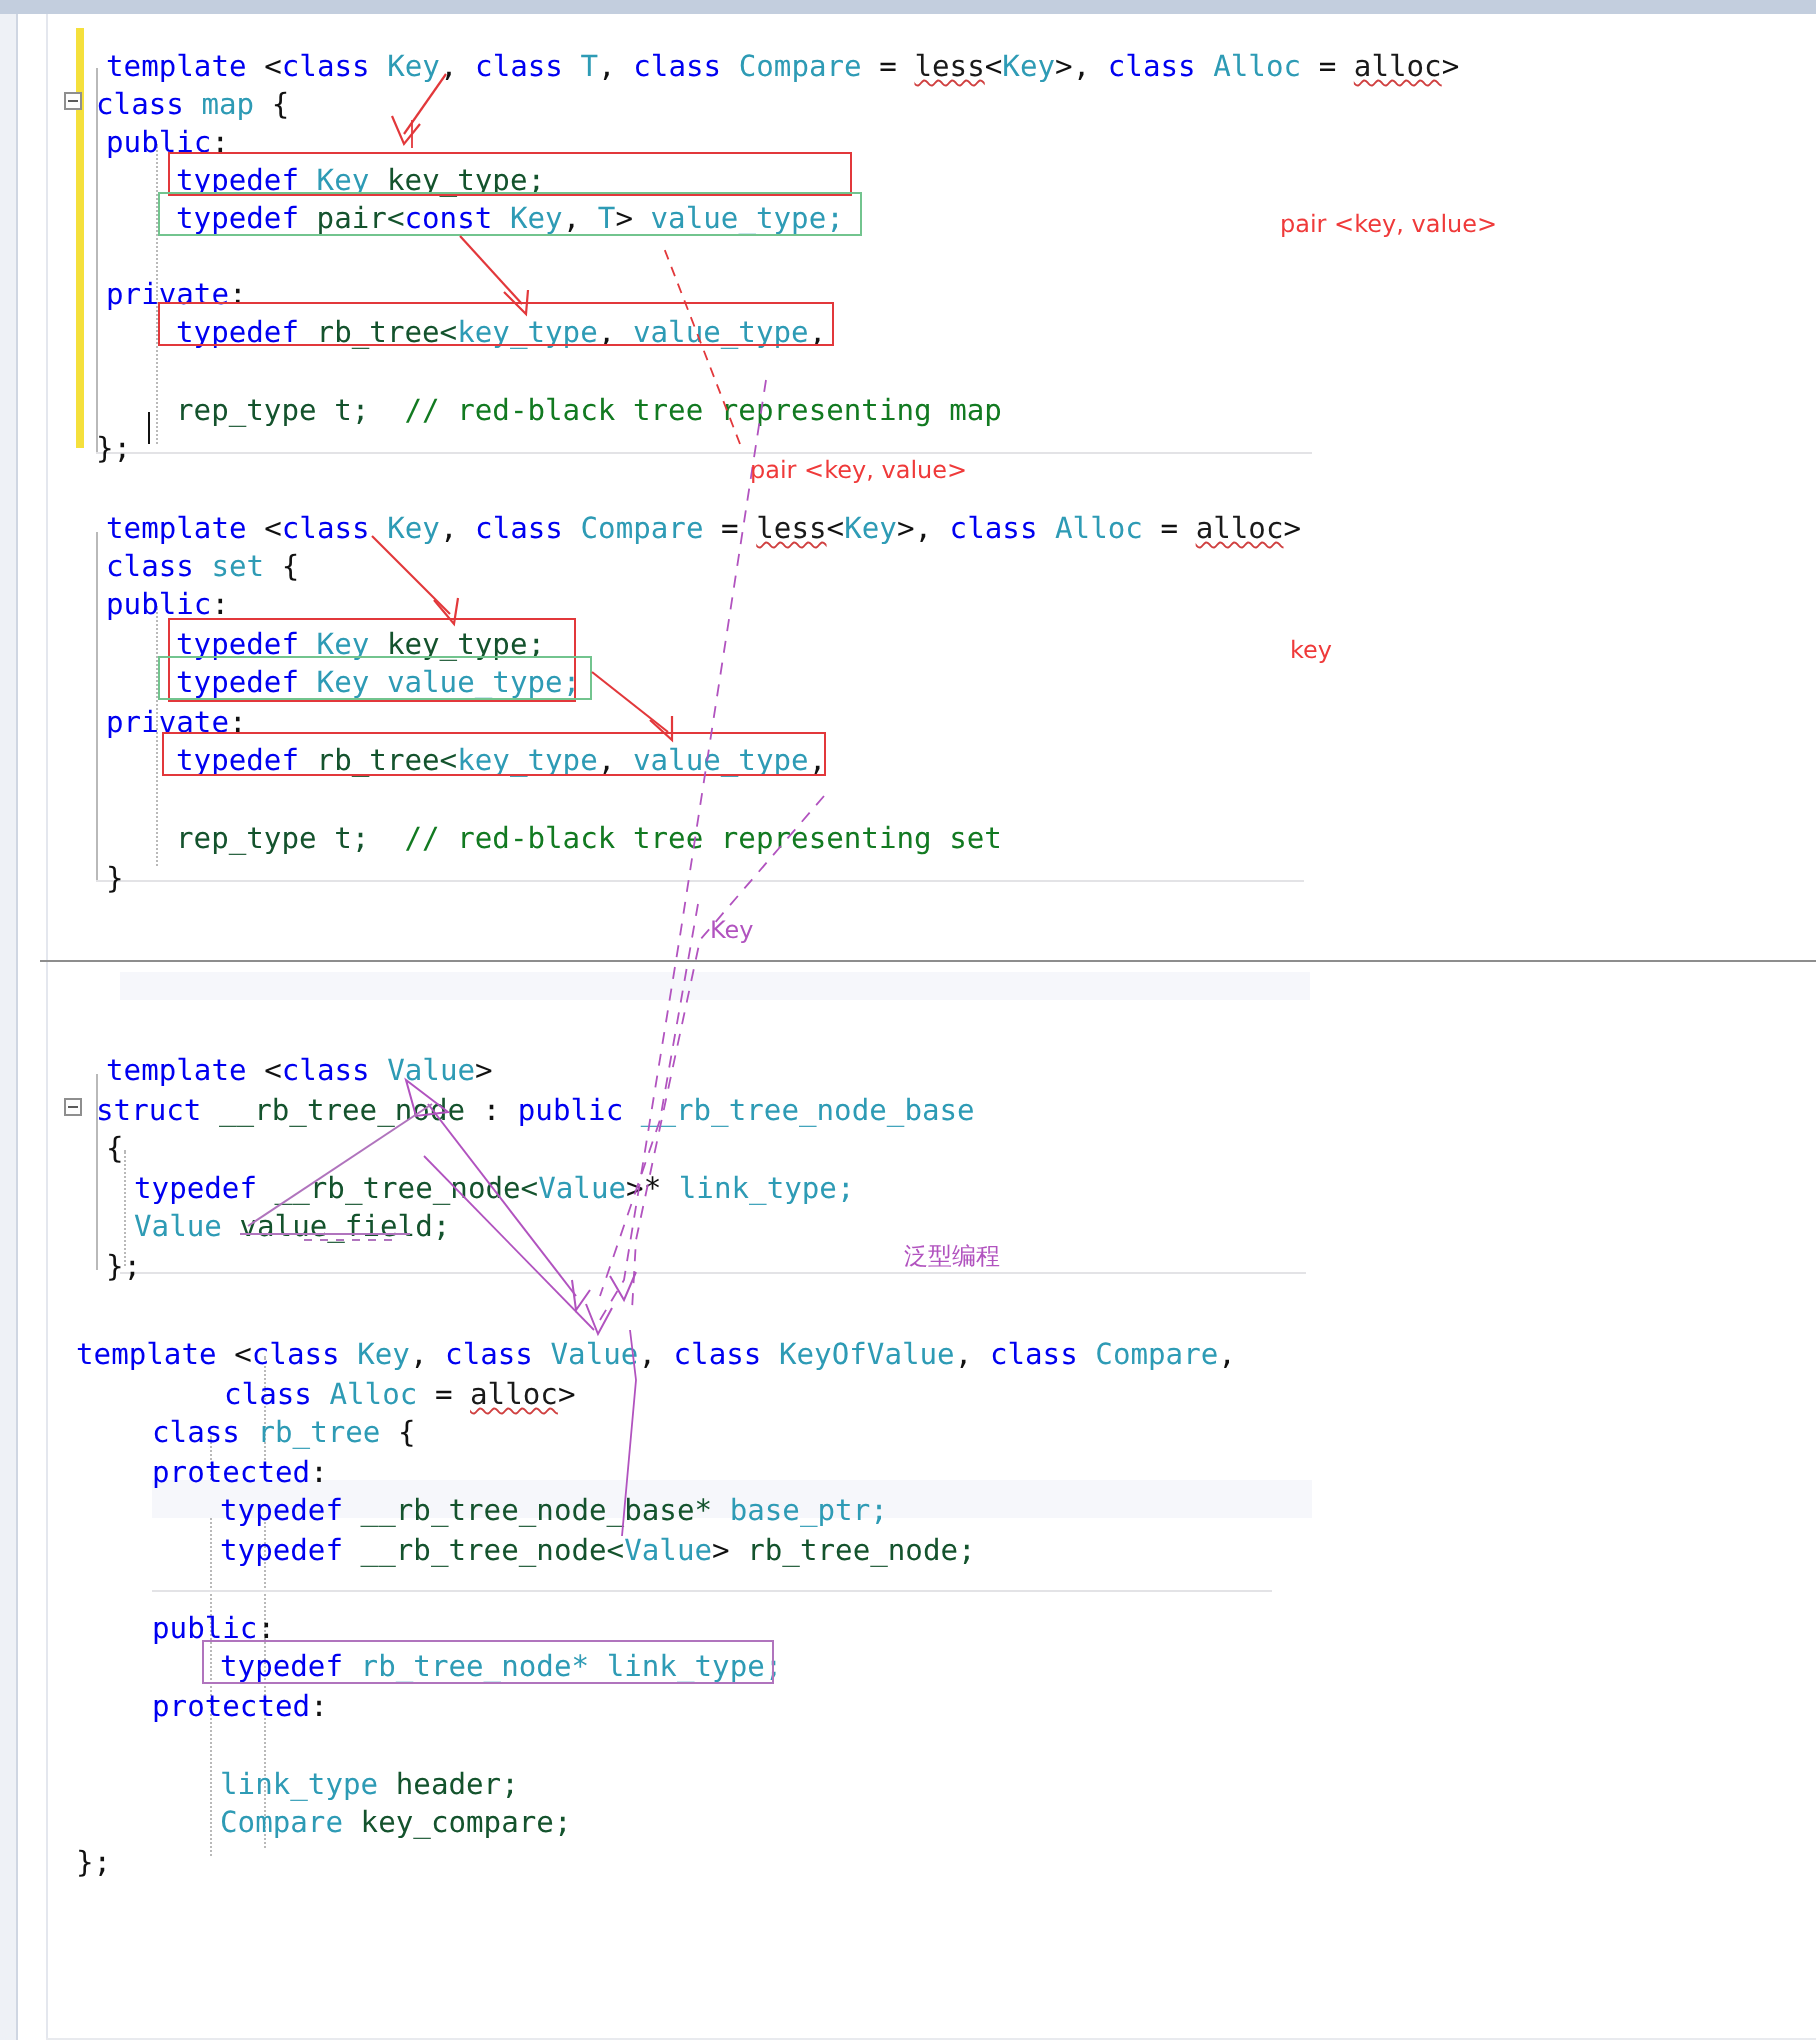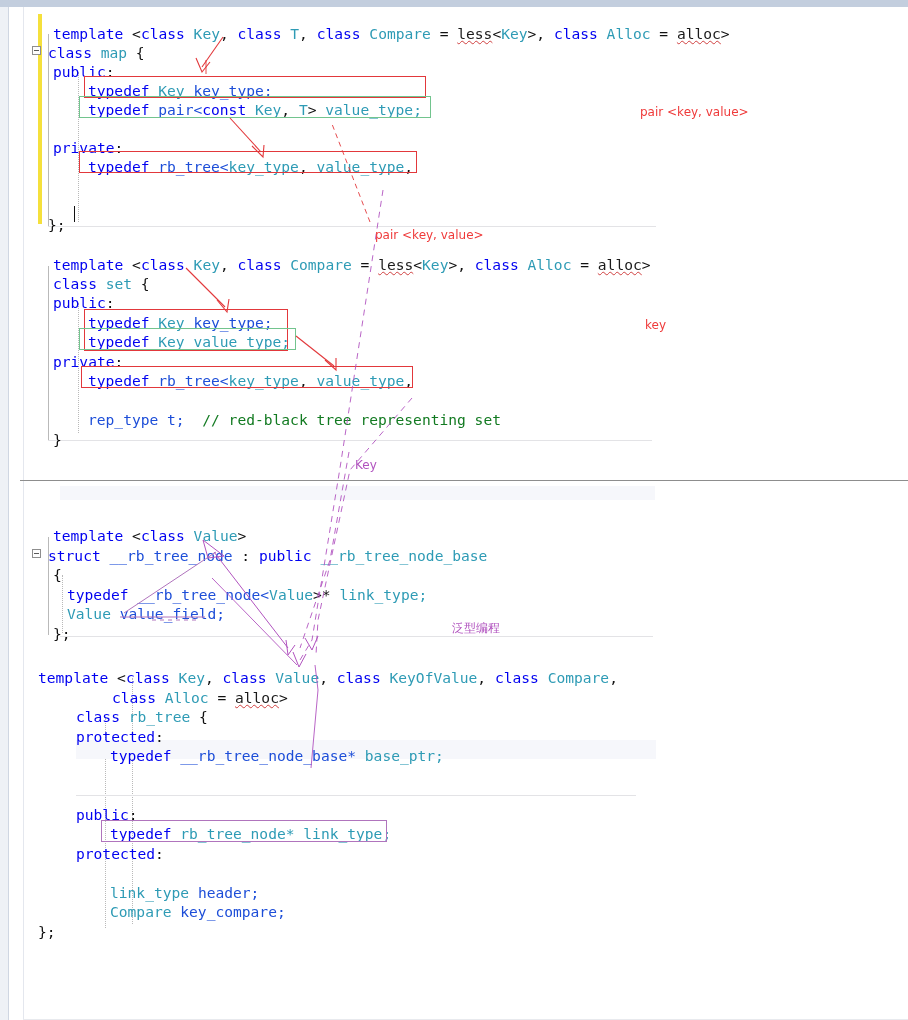--- a/index.html
+++ b/index.html
@@ -48,21 +48,21 @@
     white-space: pre;
     font-family: "DejaVu Sans Mono", "Liberation Mono", monospace;
     font-size: 14.6px;
     line-height: 19px;
     letter-spacing: 0px;
     color: #1a1a1a;
   }
   .kw   { color: #0000f0; }
   .typ  { color: #2e9bb5; }
   .cmt  { color: #127a21; }
-  .pln  { color: #1d4ed8; }
+  .pln  { color: #14532d; }
   .pun  { color: #111111; }
   .sq   { text-decoration: underline; text-decoration-style: wavy;
           text-decoration-color: #d04040; text-decoration-thickness: 1px; }
 
   
   .change-bar {
     position: absolute; width: 4px; background: #f5e03c;
   }
   .fold-box {
     position: absolute; width: 9px; height: 9px;
@@ -144,20 +144,21 @@
   <div class="hrule" style="left:20px; top:480px; width:888px;"></div>
 
   <div class="code-layer" id="code-layer">
       <div class="ln" style="left: 53px; top: 24px;"><span class="kw">template </span><span class="pun">&lt;</span><span class="kw">class </span><span class="typ">Key</span><span class="pun">, </span><span class="kw">class </span><span class="typ">T</span><span class="pun">, </span><span class="kw">class </span><span class="typ">Compare</span><span class="pun"> = </span><span class="sq">less</span><span class="pun">&lt;</span><span class="typ">Key</span><span class="pun">&gt;, </span><span class="kw">class </span><span class="typ">Alloc</span><span class="pun"> = </span><span class="sq">alloc</span><span class="pun">&gt;</span></div>
       <div class="ln" style="left: 48px; top: 43px;"><span class="kw">class </span><span class="typ">map</span><span class="pun"> {</span></div>
       <div class="ln" style="left: 53px; top: 62px;"><span class="kw">public</span><span class="pun">:</span></div>
       <div class="ln" style="left: 88px; top: 81px;"><span class="kw">typedef </span><span class="typ">Key </span><span class="pln">key_type;</span></div>
       <div class="ln" style="left: 88px; top: 100px;"><span class="kw">typedef </span><span class="pln">pair&lt;</span><span class="kw">const </span><span class="typ">Key</span><span class="pun">, </span><span class="typ">T</span><span class="pun">&gt; </span><span class="typ">value_type;</span></div>
       <div class="ln" style="left: 53px; top: 138px;"><span class="kw">private</span><span class="pun">:</span></div>
       <div class="ln" style="left: 88px; top: 157px;"><span class="kw">typedef </span><span class="pln">rb_tree&lt;</span><span class="typ">key_type</span><span class="pun">, </span><span class="typ">value_type</span><span class="pun">,</span></div>
+      <div class="ln" style="left: 88px; top: 196px;"><span class="pln">rep_type t;  </span><span class="cmt">// red-black tree representing map</span></div>
       <div class="ln" style="left: 48px; top: 215px;"><span class="pun">};</span></div>
       <div class="ln" style="left: 53px; top: 255px;"><span class="kw">template </span><span class="pun">&lt;</span><span class="kw">class </span><span class="typ">Key</span><span class="pun">, </span><span class="kw">class </span><span class="typ">Compare</span><span class="pun"> = </span><span class="sq">less</span><span class="pun">&lt;</span><span class="typ">Key</span><span class="pun">&gt;, </span><span class="kw">class </span><span class="typ">Alloc</span><span class="pun"> = </span><span class="sq">alloc</span><span class="pun">&gt;</span></div>
       <div class="ln" style="left: 53px; top: 274px;"><span class="kw">class </span><span class="typ">set</span><span class="pun"> {</span></div>
       <div class="ln" style="left: 53px; top: 293px;"><span class="kw">public</span><span class="pun">:</span></div>
       <div class="ln" style="left: 88px; top: 313px;"><span class="kw">typedef </span><span class="typ">Key </span><span class="pln">key_type;</span></div>
       <div class="ln" style="left: 88px; top: 332px;"><span class="kw">typedef </span><span class="typ">Key </span><span class="typ">value_type;</span></div>
       <div class="ln" style="left: 53px; top: 352px;"><span class="kw">private</span><span class="pun">:</span></div>
       <div class="ln" style="left: 88px; top: 371px;"><span class="kw">typedef </span><span class="pln">rb_tree&lt;</span><span class="typ">key_type</span><span class="pun">, </span><span class="typ">value_type</span><span class="pun">,</span></div>
       <div class="ln" style="left: 88px; top: 410px;"><span class="pln">rep_type t;  </span><span class="cmt">// red-black tree representing set</span></div>
       <div class="ln" style="left: 53px; top: 430px;"><span class="pun">}</span></div>
@@ -165,20 +166,21 @@
       <div class="ln" style="left: 48px; top: 546px;"><span class="kw">struct </span><span class="pln">__rb_tree_node </span><span class="pun">: </span><span class="kw">public </span><span class="typ">__rb_tree_node_base</span></div>
       <div class="ln" style="left: 53px; top: 565px;"><span class="pun">{</span></div>
       <div class="ln" style="left: 67px; top: 585px;"><span class="kw">typedef </span><span class="pln">__rb_tree_node&lt;</span><span class="typ">Value</span><span class="pun">&gt;* </span><span class="typ">link_type;</span></div>
       <div class="ln" style="left: 67px; top: 604px;"><span class="typ">Value </span><span class="pln">value_field;</span></div>
       <div class="ln" style="left: 53px; top: 624px;"><span class="pun">};</span></div>
       <div class="ln" style="left: 38px; top: 668px;"><span class="kw">template </span><span class="pun">&lt;</span><span class="kw">class </span><span class="typ">Key</span><span class="pun">, </span><span class="kw">class </span><span class="typ">Value</span><span class="pun">, </span><span class="kw">class </span><span class="typ">KeyOfValue</span><span class="pun">, </span><span class="kw">class </span><span class="typ">Compare</span><span class="pun">,</span></div>
       <div class="ln" style="left: 76px; top: 688px; margin-left: 36px;"><span class="kw">class </span><span class="typ">Alloc</span><span class="pun"> = </span><span class="sq">alloc</span><span class="pun">&gt;</span></div>
       <div class="ln" style="left: 76px; top: 707px;"><span class="kw">class </span><span class="typ">rb_tree</span><span class="pun"> {</span></div>
       <div class="ln" style="left: 76px; top: 727px;"><span class="kw">protected</span><span class="pun">:</span></div>
       <div class="ln" style="left: 110px; top: 746px;"><span class="kw">typedef </span><span class="pln">__rb_tree_node_base* </span><span class="typ">base_ptr;</span></div>
+      <div class="ln" style="left: 110px; top: 766px;"><span class="kw">typedef </span><span class="pln">__rb_tree_node&lt;</span><span class="typ">Value</span><span class="pun">&gt; </span><span class="pln">rb_tree_node;</span></div>
       <div class="ln" style="left: 76px; top: 805px;"><span class="kw">public</span><span class="pun">:</span></div>
       <div class="ln" style="left: 110px; top: 824px;"><span class="kw">typedef </span><span class="typ">rb_tree_node* </span><span class="typ">link_type;</span></div>
       <div class="ln" style="left: 76px; top: 844px;"><span class="kw">protected</span><span class="pun">:</span></div>
       <div class="ln" style="left: 110px; top: 883px;"><span class="typ">link_type </span><span class="pln">header;</span></div>
       <div class="ln" style="left: 110px; top: 902px;"><span class="typ">Compare </span><span class="pln">key_compare;</span></div>
       <div class="ln" style="left: 38px; top: 922px;"><span class="pun">};</span></div>
     </div>
 
   <div class="box-red" style="left:84px;  top:76px;  width:342px; height:22px;"></div>
   <div class="box-green" style="left:79px;  top:96px;  width:352px; height:22px;"></div>

